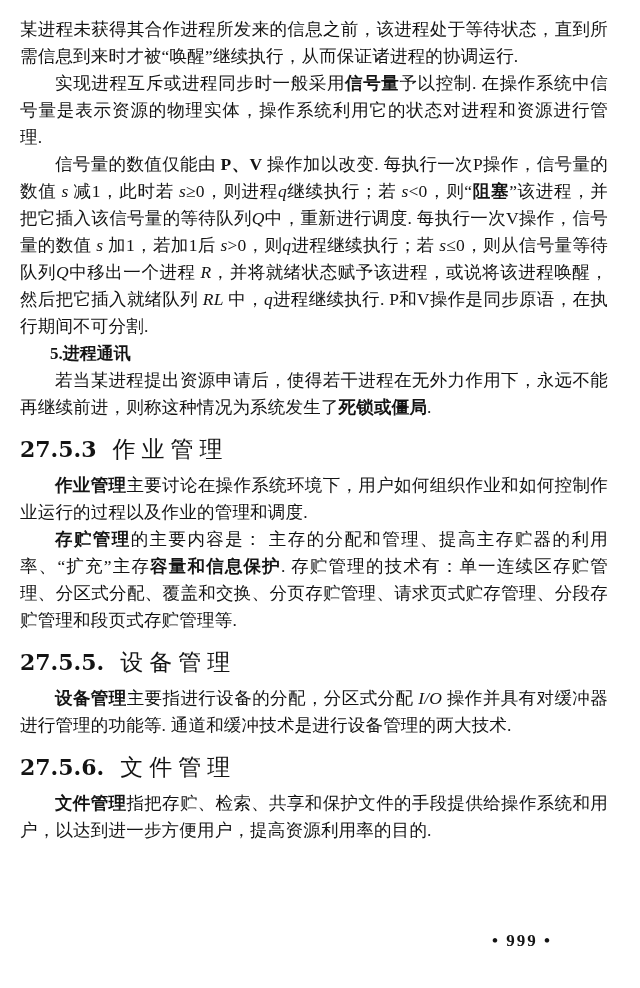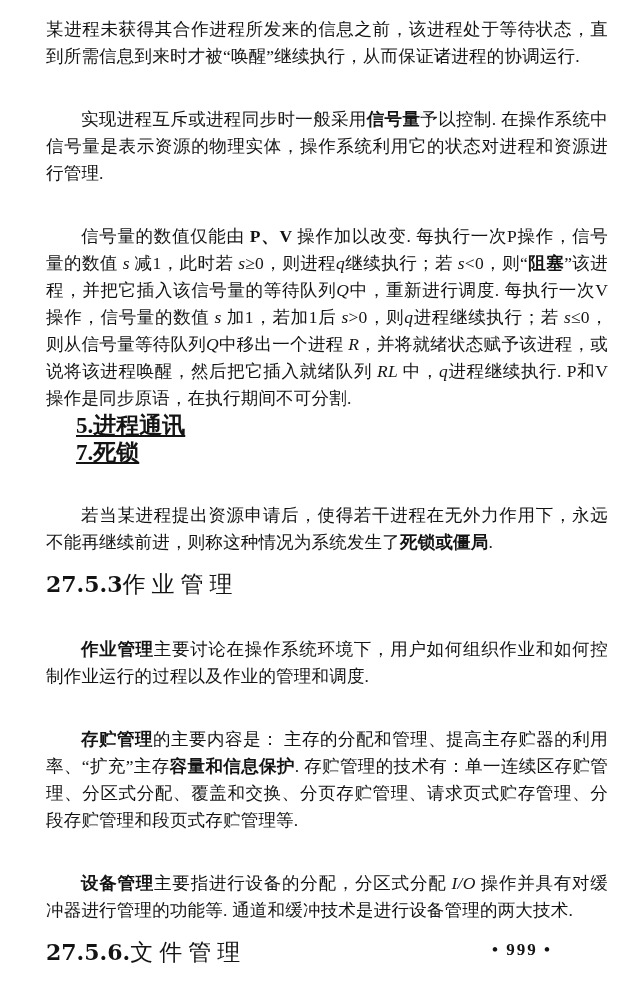--- a/index.html
+++ b/index.html
@@ -6,83 +6,85 @@
   body {
     width: 640px; height: 988px;
     background: #ffffff;
     color: #141414;
     font-family: "Liberation Serif", "DejaVu Serif", serif;
     position: relative;
     overflow: hidden;
   }
   .page {
     position: absolute; inset: 0;
-    padding: 16px 32px 0 46px;
+    padding: 16px 32px 0 20px;
     box-sizing: border-box;
   }
   .para {
     margin: 0;
     font-size: 17.5px;
     line-height: 27px;
     text-align: justify;
     letter-spacing: 0.2px;
   }
-  .para.indent { text-indent: 35px; margin-top: 36px; }
+  .para.indent { text-indent: 35px; }
   .subhead {
     margin: 0;
     padding-left: 30px;
-    font-size: 23px;
+    font-size: 17px;
     line-height: 27px;
     font-weight: bold;
-    text-decoration: underline;
   }
   .sec-heading {
     display: flex;
     align-items: baseline;
-    gap: 0;
+    gap: 16px;
     margin: 13px 0 7px 0;
     font-weight: normal;
   }
   .sec-num {
     font-size: 22px;
     font-weight: bold;
     font-family: "DejaVu Serif", serif;
   }
   .sec-title {
     font-size: 23px;
     letter-spacing: 6px;
   }
   .b { font-weight: bold; }
   .i { font-style: italic; font-family: "Liberation Serif", serif; }
   .page-number {
     position: absolute;
     right: 88px;
-    bottom: 28px;
+    bottom: 37px;
     font-size: 17px;
     font-weight: bold;
     letter-spacing: 2px;
   }
 </style>
 </head>
 <body>
 
 <div class="page">
   <div>
       <p class="para"><span>某进程未获得其合作进程所发来的信息之前，该进程处于等待状态，直到所需信息到来时才被“唤醒”继续执行，从而保证诸进程的协调运行.</span></p>
       <p class="para indent"><span>实现进程互斥或进程同步时一般采用</span><span class="b">信号量</span><span>予以控制. 在操作系统中信号量是表示资源的物理实体，操作系统利用它的状态对进程和资源进行管理.</span></p>
       <p class="para indent"><span>信号量的数值仅能由 </span><span class="b">P、V</span><span> 操作加以改变. 每执行一次P操作，信号量的数值 </span><span class="i">s</span><span> 减1，此时若 </span><span class="i">s</span><span>≥0，则进程</span><span class="i">q</span><span>继续执行；若 </span><span class="i">s</span><span>&lt;0，则“</span><span class="b">阻塞</span><span>”该进程，并把它插入该信号量的等待队列</span><span class="i">Q</span><span>中，重新进行调度. 每执行一次V操作，信号量的数值 </span><span class="i">s</span><span> 加1，若加1后 </span><span class="i">s</span><span>&gt;0，则</span><span class="i">q</span><span>进程继续执行；若 </span><span class="i">s</span><span>≤0，则从信号量等待队列</span><span class="i">Q</span><span>中移出一个进程 </span><span class="i">R</span><span>，并将就绪状态赋予该进程，或说将该进程唤醒，然后把它插入就绪队列 </span><span class="i">RL</span><span> 中，</span><span class="i">q</span><span>进程继续执行. P和V操作是同步原语，在执行期间不可分割.</span></p>
       <p class="subhead"><span class="b">5.进程通讯</span></p>
-      <p class="subhead"><span class="b">7.死锁</span></p>
       <p class="para indent"><span>若当某进程提出资源申请后，使得若干进程在无外力作用下，永远不能再继续前进，则称这种情况为系统发生了</span><span class="b">死锁或僵局</span><span>.</span></p>
       <h2 class="sec-heading">
         <span class="sec-num">27.5.3</span>
         <span class="sec-title">作业管理</span>
       </h2>
       <p class="para indent"><span class="b">作业管理</span><span>主要讨论在操作系统环境下，用户如何组织作业和如何控制作业运行的过程以及作业的管理和调度.</span></p>
       <p class="para indent"><span class="b">存贮管理</span><span>的主要内容是： 主存的分配和管理、提高主存贮器的利用率、“扩充”主存</span><span class="b">容量和信息保护</span><span>. 存贮管理的技术有：单一连续区存贮管理、分区式分配、覆盖和交换、分页存贮管理、请求页式贮存管理、分段存贮管理和段页式存贮管理等.</span></p>
+      <h2 class="sec-heading">
+        <span class="sec-num">27.5.5.</span>
+        <span class="sec-title">设备管理</span>
+      </h2>
       <p class="para indent"><span class="b">设备管理</span><span>主要指进行设备的分配，分区式分配 </span><span class="i">I/O</span><span> 操作并具有对缓冲器进行管理的功能等. 通道和缓冲技术是进行设备管理的两大技术.</span></p>
       <h2 class="sec-heading">
         <span class="sec-num">27.5.6.</span>
         <span class="sec-title">文件管理</span>
       </h2>
       <p class="para indent"><span class="b">文件管理</span><span>指把存贮、检索、共享和保护文件的手段提供给操作系统和用户，以达到进一步方便用户，提高资源利用率的目的.</span></p>
     </div>
   <div class="page-number">• 999 •</div>
 </div>
 

